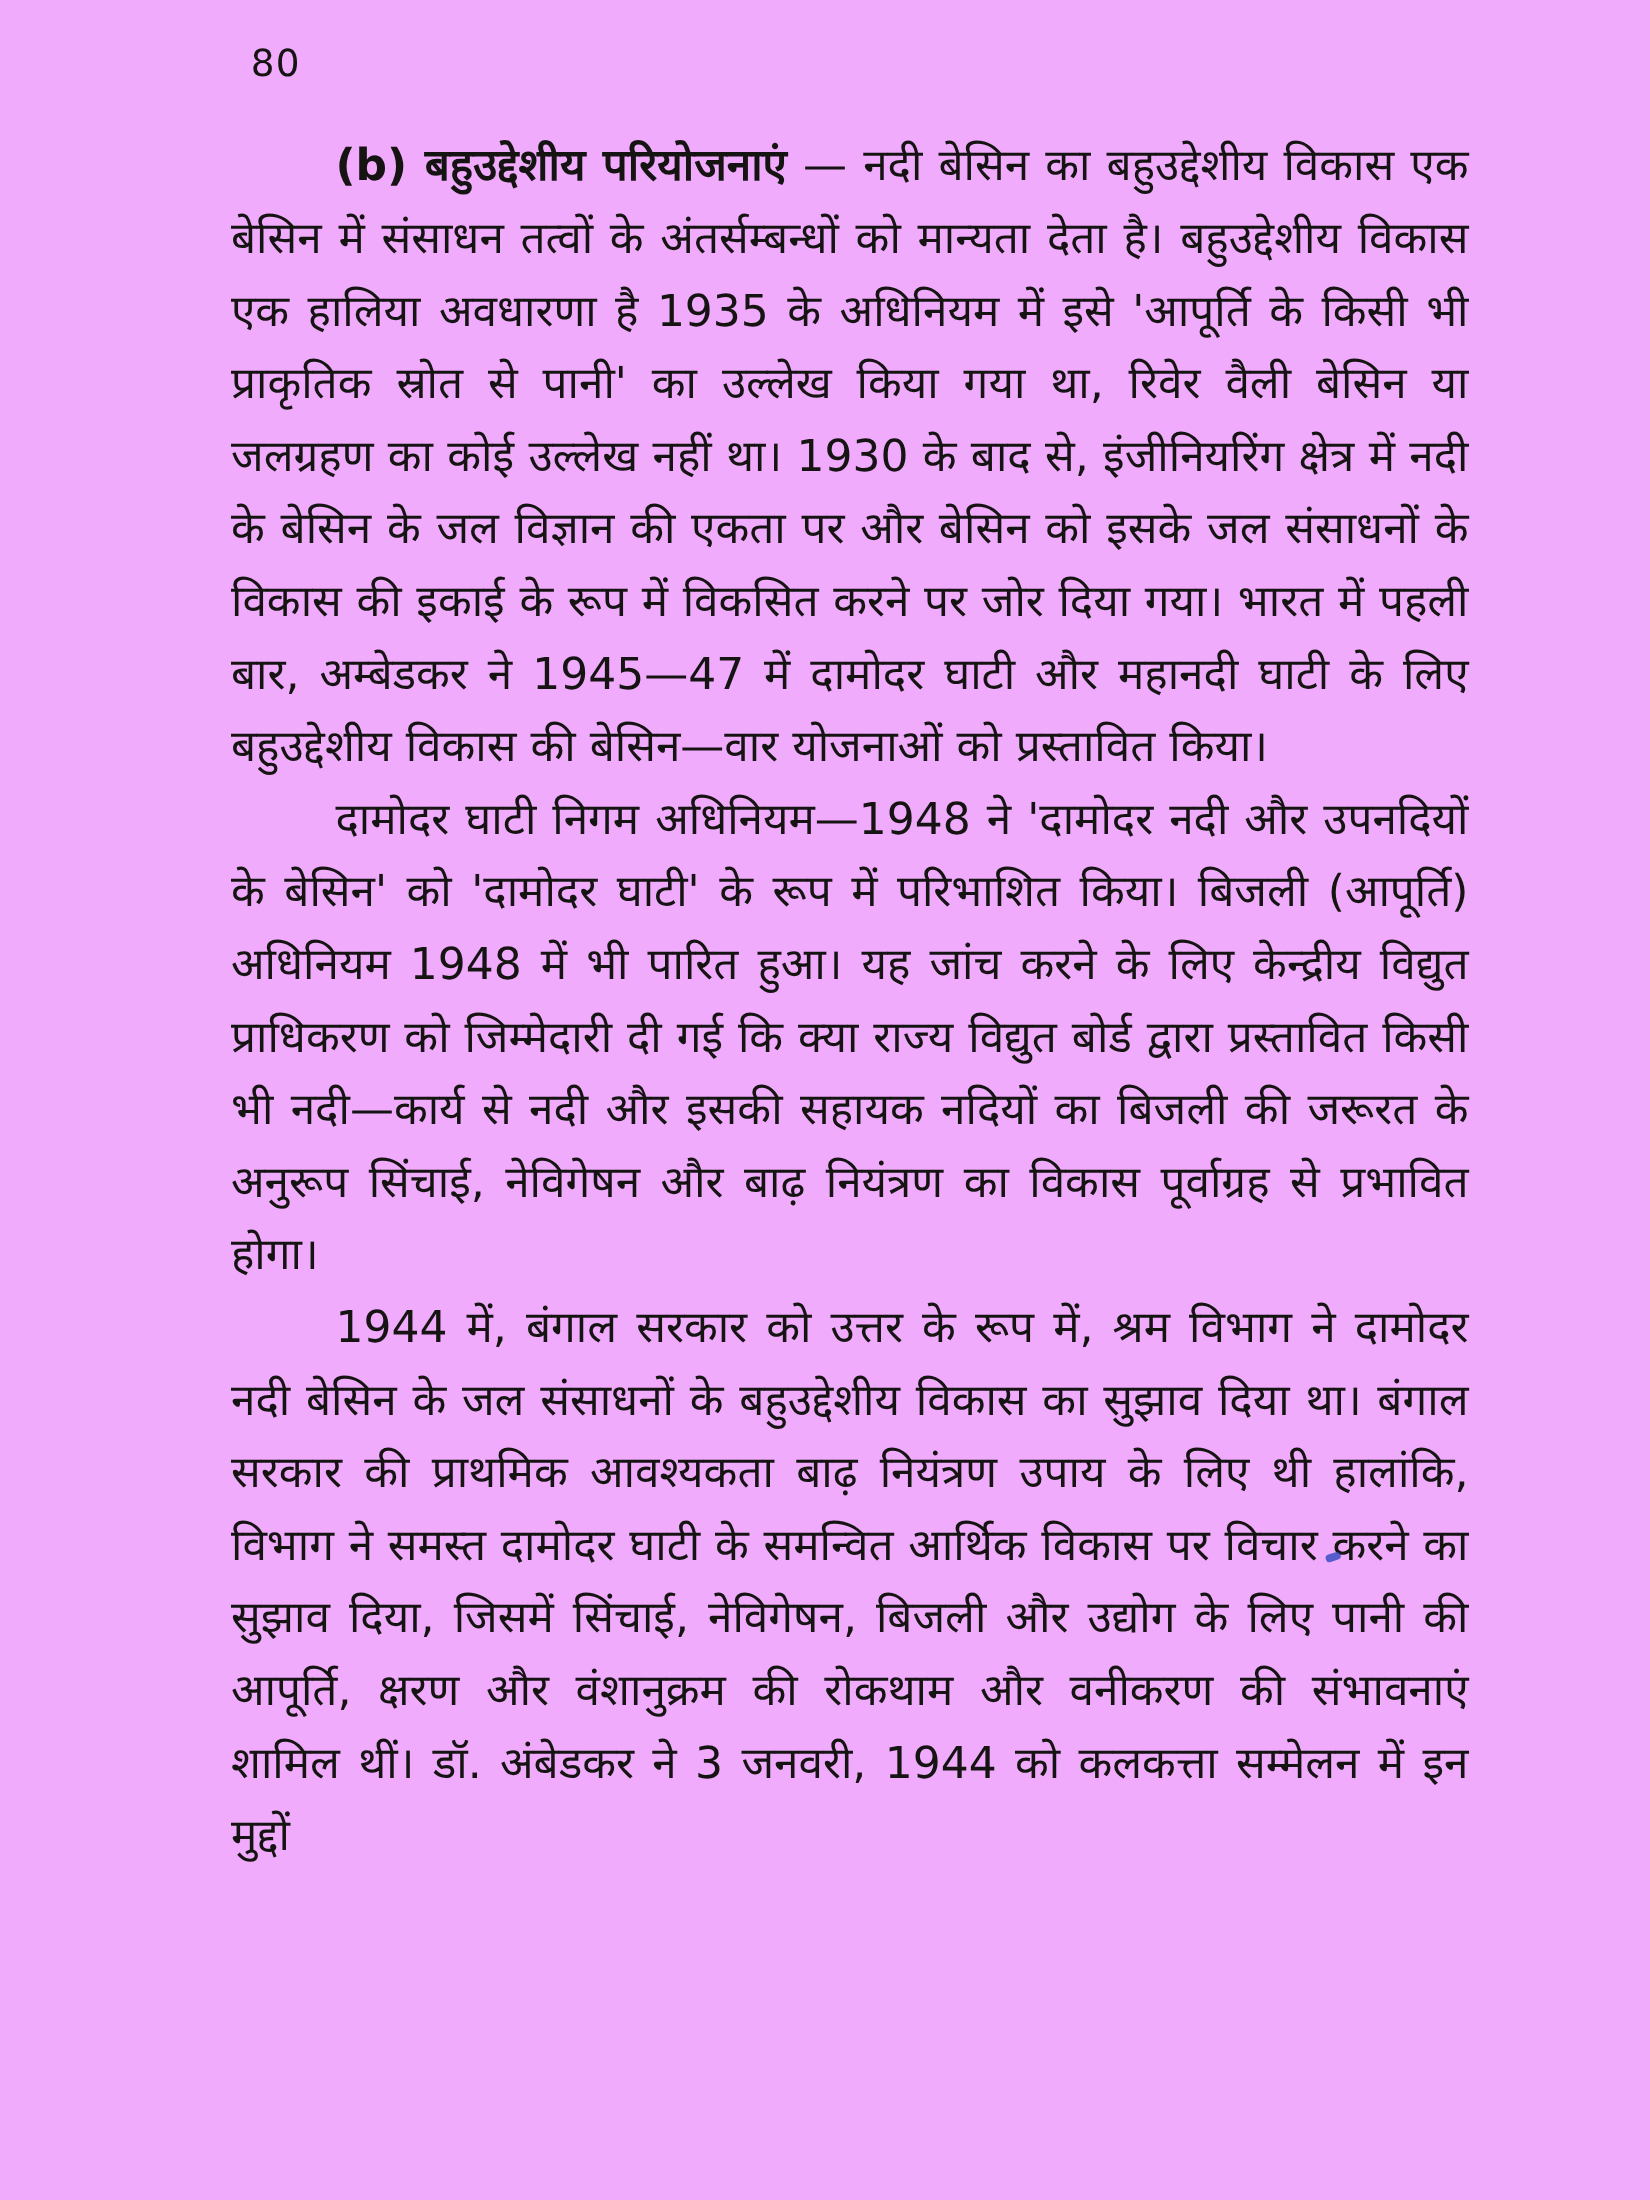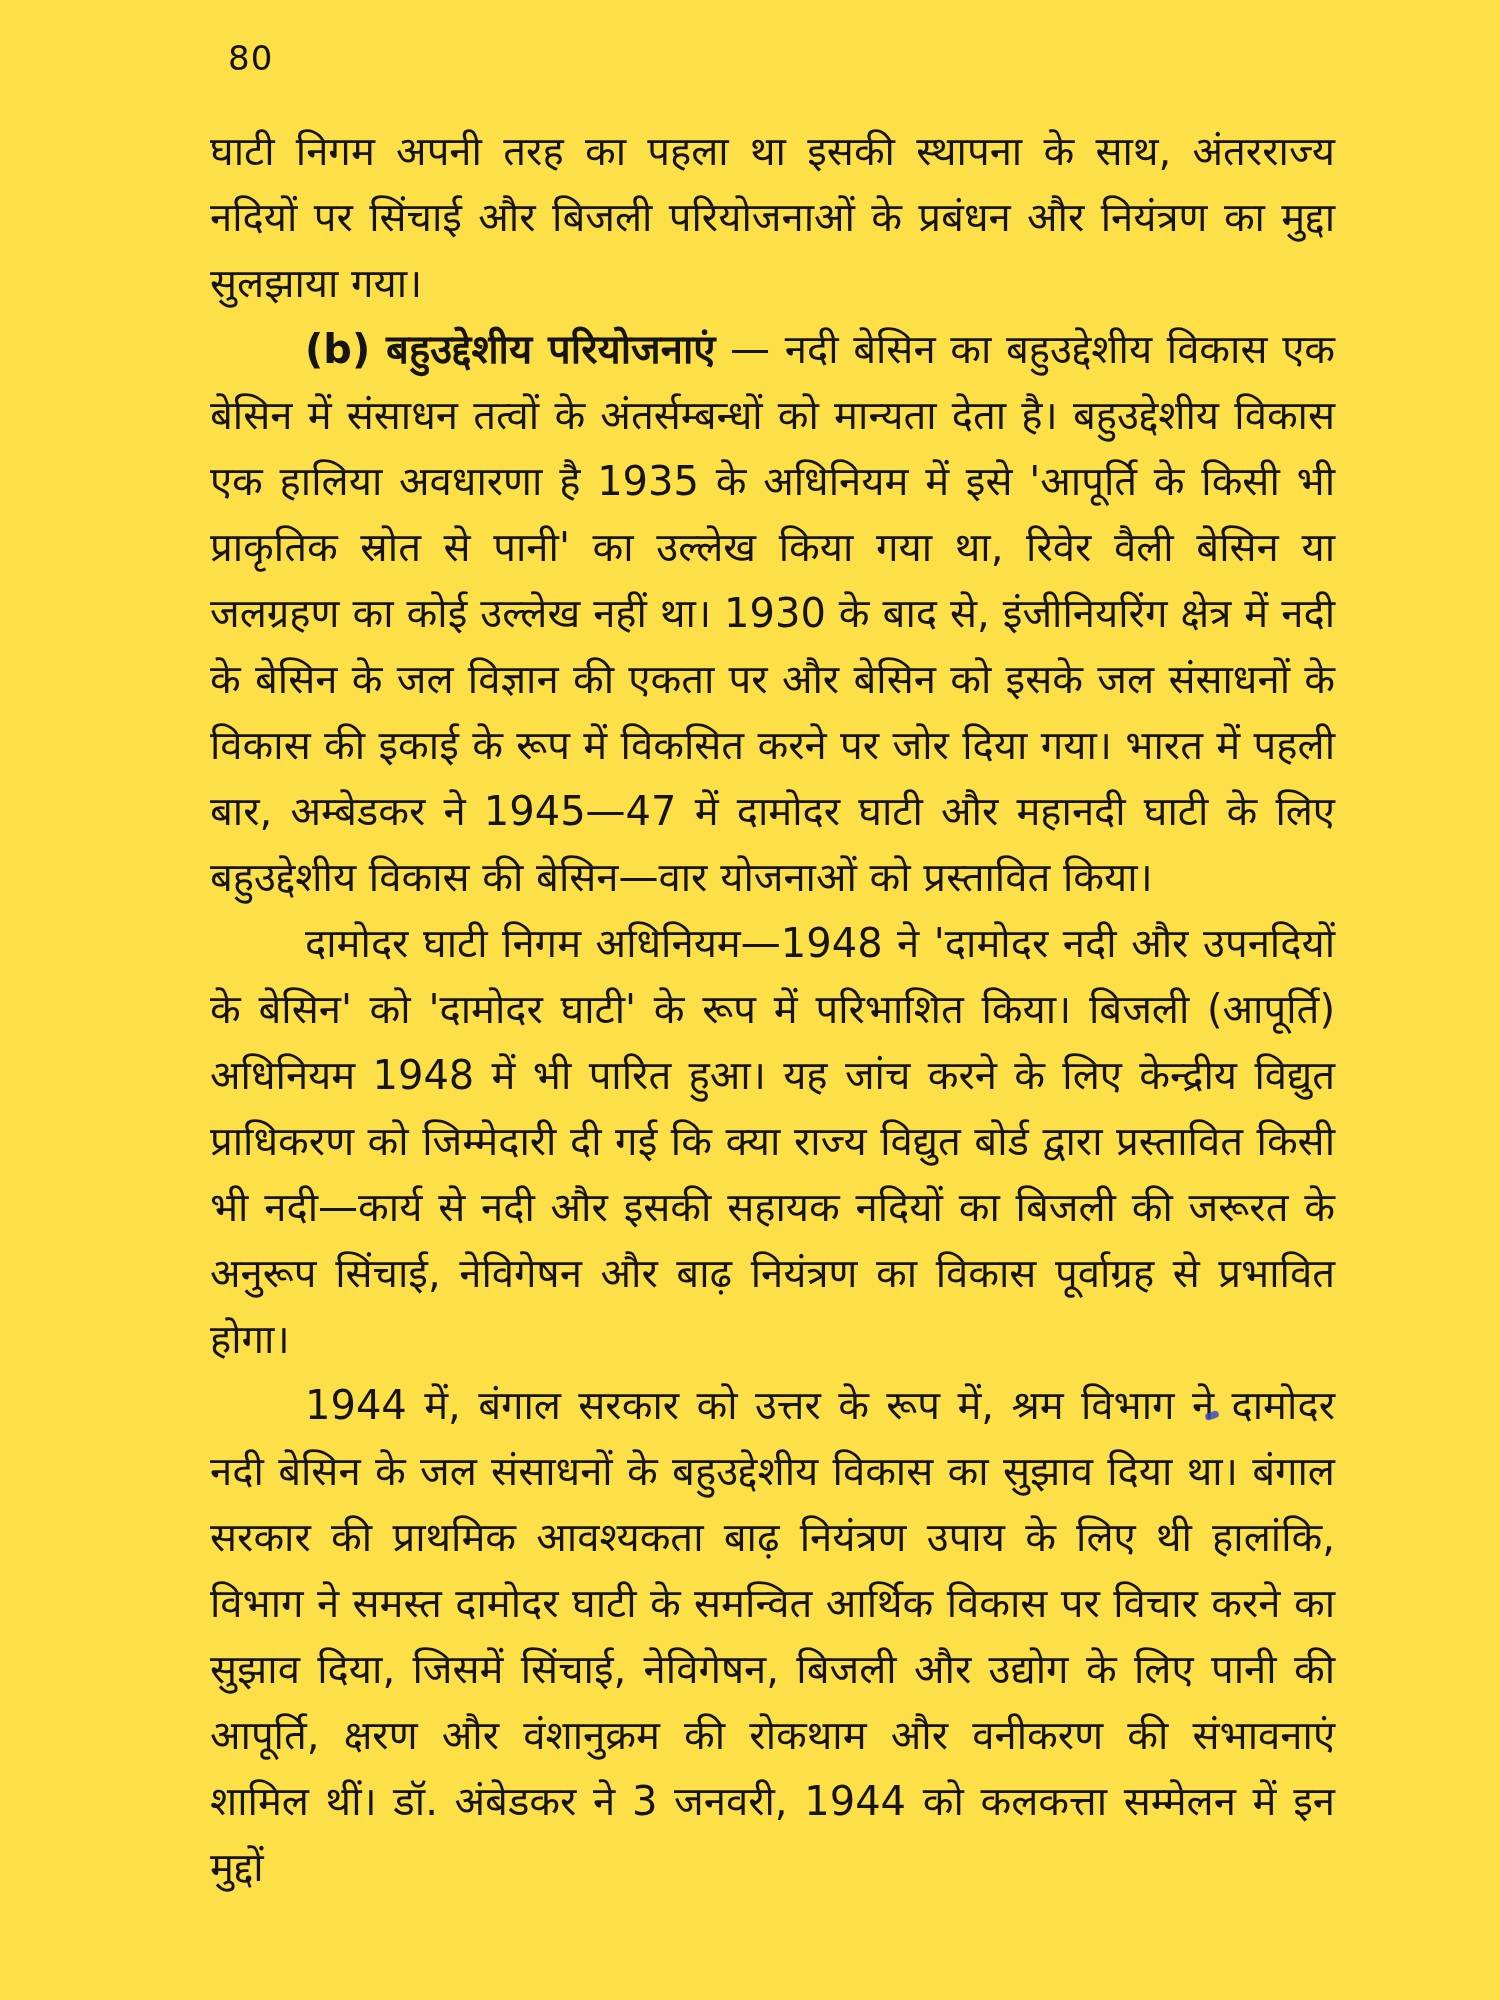--- a/index.html
+++ b/index.html
@@ -5,21 +5,21 @@
   html, body {
     margin: 0;
     padding: 0;
     background: #e8e8e6;
   }
   .page {
     position: relative;
     width: 1500px;
     height: 2000px;
     margin: 0 auto;
-    background: #fde047;
+    background: #f0abfc;
     color: #161412;
     font-family: "DejaVu Sans", "Liberation Sans", sans-serif;
     overflow: hidden;
     box-sizing: border-box;
   }
   .content {
     position: absolute;
     left: 210px;
     top: 30px;
     width: 1125px;
@@ -78,21 +78,20 @@
 <body>
 
 <div class="page">
   <div class="content">
 
     <div class="page-header">
       <span class="page-number">80</span>
     </div>
 
     <div class="body-text">
-      <p>घाटी निगम अपनी तरह का पहला था इसकी स्थापना के साथ, अंतरराज्य नदियों पर सिंचाई और बिजली परियोजनाओं के प्रबंधन और नियंत्रण का मुद्दा सुलझाया गया।</p>
 
       <p class="indented"><span class="bold-lead">(b) बहुउद्देशीय परियोजनाएं</span><span> — नदी बेसिन का बहुउद्देशीय विकास एक बेसिन में संसाधन तत्वों के अंतर्सम्बन्धों को मान्यता देता है। बहुउद्देशीय विकास एक हालिया अवधारणा है 1935 के अधिनियम में इसे 'आपूर्ति के किसी भी प्राकृतिक स्रोत से पानी' का उल्लेख किया गया था, रिवेर वैली बेसिन या जलग्रहण का कोई उल्लेख नहीं था। 1930 के बाद से, इंजीनियरिंग क्षेत्र में नदी के बेसिन के जल विज्ञान की एकता पर और बेसिन को इसके जल संसाधनों के विकास की इकाई के रूप में विकसित करने पर जोर दिया गया। भारत में पहली बार, अम्बेडकर ने 1945—47 में दामोदर घाटी और महानदी घाटी के लिए बहुउद्देशीय विकास की बेसिन—वार योजनाओं को प्रस्तावित किया।</span></p>
 
       <p class="indented">दामोदर घाटी निगम अधिनियम—1948 ने 'दामोदर नदी और उपनदियों के बेसिन' को 'दामोदर घाटी' के रूप में परिभाशित किया। बिजली (आपूर्ति) अधिनियम 1948 में भी पारित हुआ। यह जांच करने के लिए केन्द्रीय विद्युत प्राधिकरण को जिम्मेदारी दी गई कि क्या राज्य विद्युत बोर्ड द्वारा प्रस्तावित किसी भी नदी—कार्य से नदी और इसकी सहायक नदियों का बिजली की जरूरत के अनुरूप सिंचाई, नेविगेषन और बाढ़ नियंत्रण का विकास पूर्वाग्रह से प्रभावित होगा।</p>
 
       <p class="indented">1944 में, बंगाल सरकार को उत्तर के रूप में, श्रम विभाग ने दामोदर नदी बेसिन के जल संसाधनों के बहुउद्देशीय विकास का सुझाव दिया था। बंगाल सरकार की प्राथमिक आवश्यकता बाढ़ नियंत्रण उपाय के लिए थी हालांकि, विभाग ने समस्त दामोदर घाटी के समन्वित आर्थिक विकास पर विचार करने का सुझाव दिया, जिसमें सिंचाई, नेविगेषन, बिजली और उद्योग के लिए पानी की आपूर्ति, क्षरण और वंशानुक्रम की रोकथाम और वनीकरण की संभावनाएं शामिल थीं। डॉ. अंबेडकर ने 3 जनवरी, 1944 को कलकत्ता सम्मेलन में इन मुद्दों</p>
     </div>
 
   </div>
 

